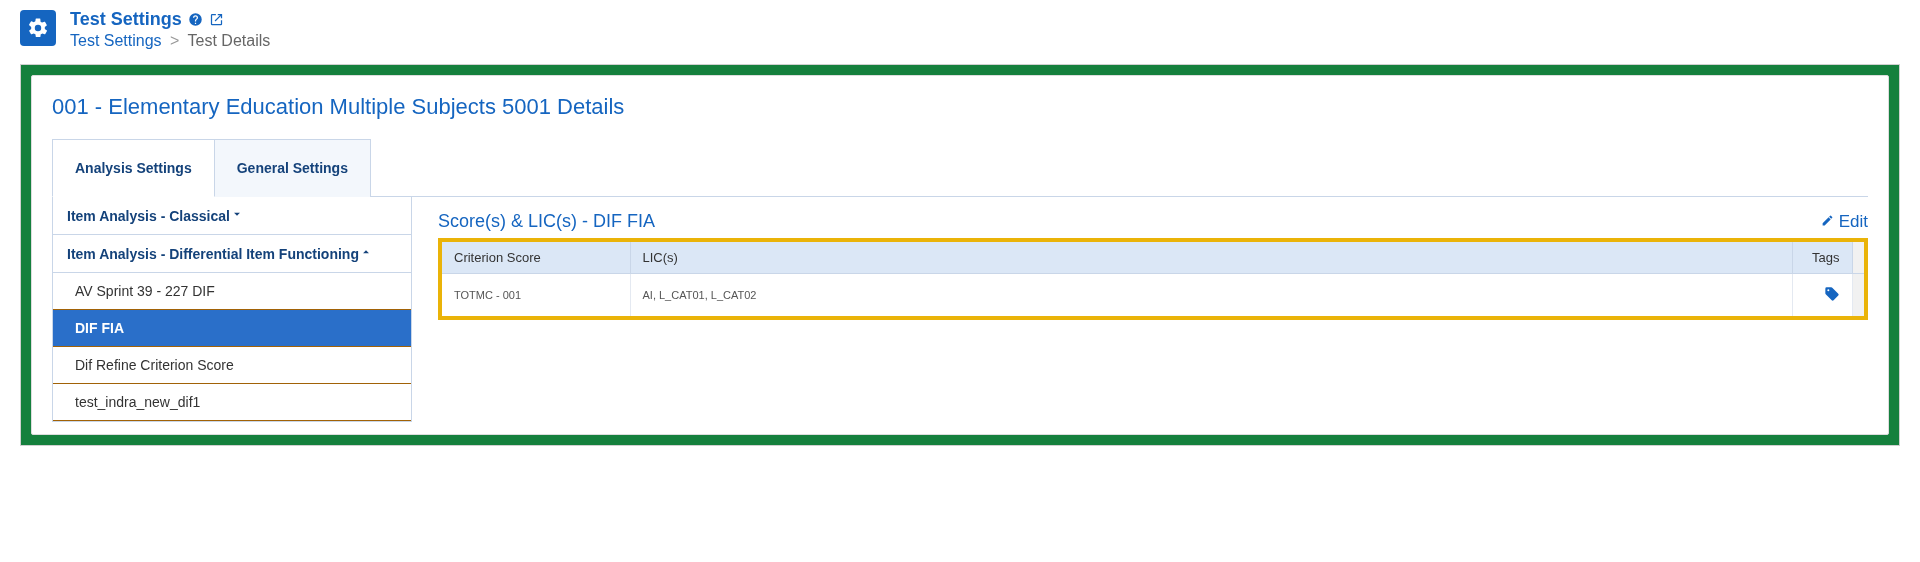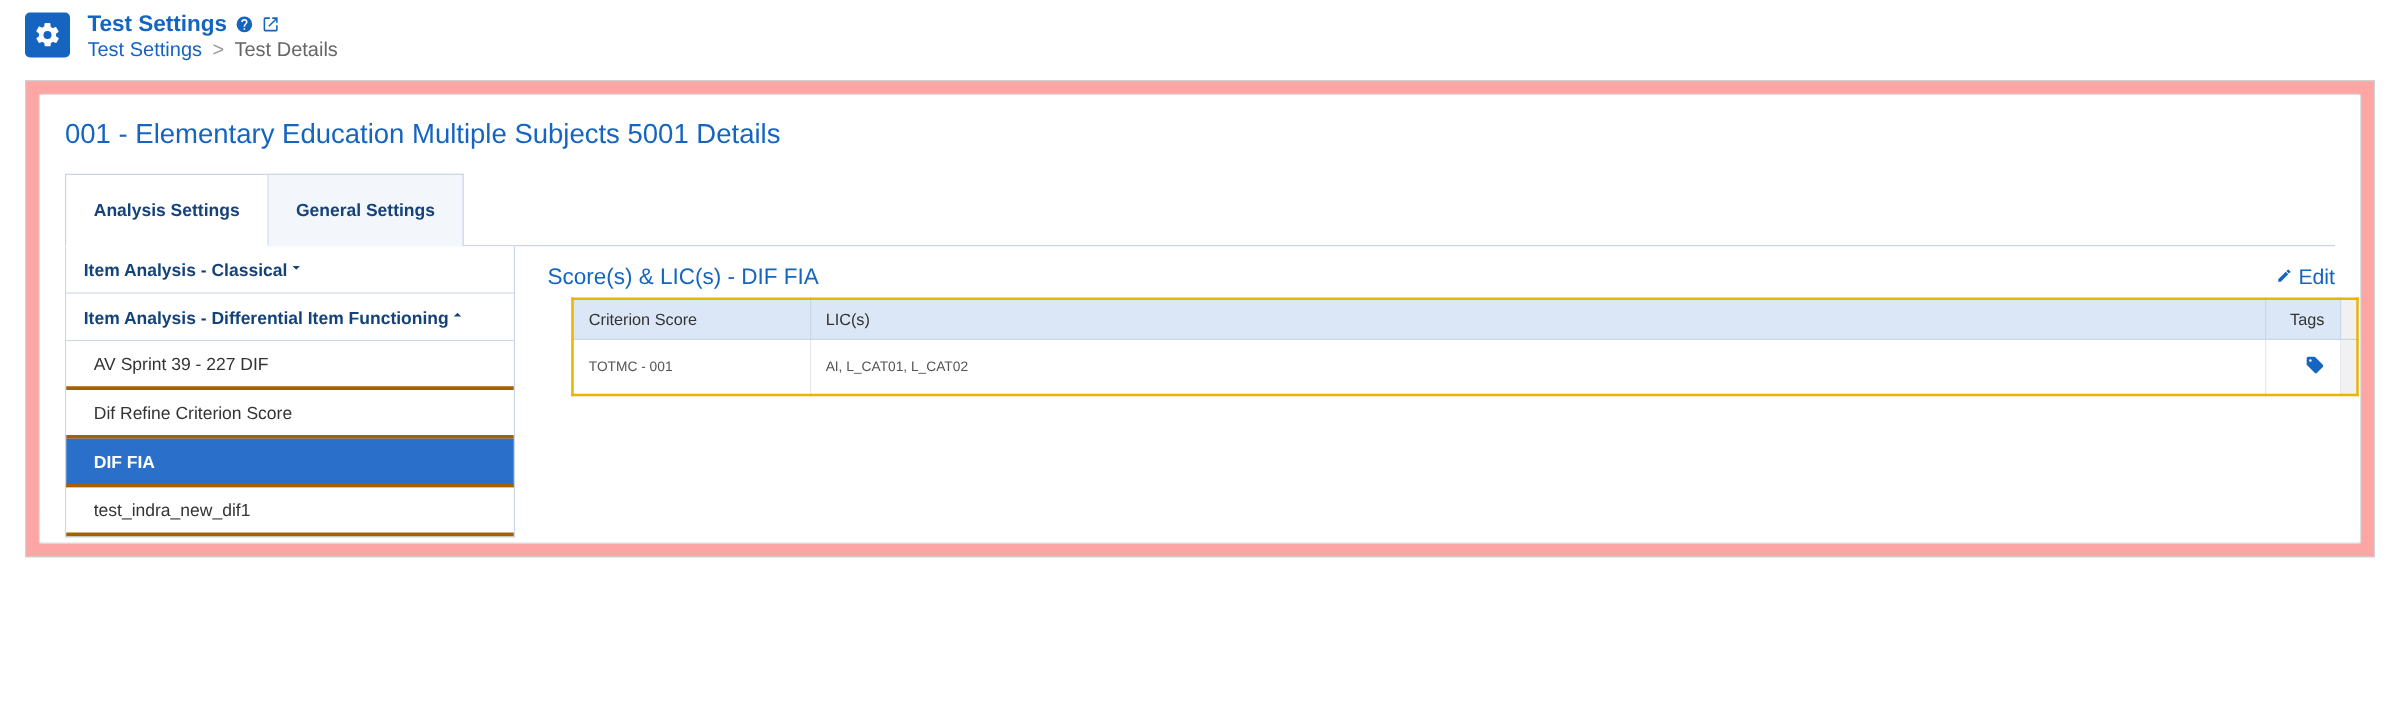--- a/index.html
+++ b/index.html
@@ -12,48 +12,48 @@
   .hdr-icon svg { width:22px; height:22px; fill:#fff; }
   .hdr-text {}
   .hdr-title { display:flex; align-items:center; gap:6px; color:#1565c0; font-size:18px; font-weight:600; line-height:1; }
   .hdr-title .help, .hdr-title .ext { display:inline-flex; }
   .hdr-title svg { width:15px; height:15px; fill:#1565c0; }
   .breadcrumb { margin-top:4px; font-size:16px; color:#666; }
   .breadcrumb a { color:#1565c0; text-decoration:none; }
   .breadcrumb .sep { color:#999; margin:0 4px; }
 
   
-  .panel-outer { border:1px solid #d0d0d0; background:#fca5a5; padding:10px; }
+  .panel-outer { border:1px solid #d0d0d0; background:#15803d; padding:10px; }
   .panel { background:#fff; border:1px solid #ddd; border-radius:2px; padding:18px 20px 0 20px; min-height:360px; }
   .panel-title { color:#1565c0; font-size:22px; font-weight:400; margin-bottom:18px; }
 
   
   .tabs { display:flex; border-bottom:1px solid #c9d6e8; }
   .tab { padding:20px 22px; font-size:14px; font-weight:600; color:#14427a; background:#f3f7fc; border:1px solid #c9d6e8; border-bottom:none; cursor:pointer; position:relative; top:1px; }
   .tab + .tab { border-left:none; }
   .tab.active { background:#fff; color:#14427a; border-bottom:1px solid #fff; }
 
   .body { display:flex; gap:26px; }
 
   
   .side { width:360px; border:1px solid #c9d6e8; border-top:none; }
   .acc-header { display:flex; align-items:center; padding:10px 14px; color:#14427a; font-weight:600; border-bottom:1px solid #c9d6e8; cursor:pointer; background:#fff; }
   .acc-header .chev svg { width:14px; height:14px; fill:#14427a; }
   .acc-items { }
-  .acc-item { padding:10px 14px 10px 22px; border-bottom:3px solid #a16207; color:#333; cursor:pointer; background:#fff; }
+  .acc-item { padding:10px 14px 10px 22px; border-bottom:1px solid #a16207; color:#333; cursor:pointer; background:#fff; }
   .acc-item.selected { background:#2a6fc9; color:#fff; font-weight:600; }
 
   
   .content { flex:1; padding-top:14px; }
   .content-hdr { display:flex; align-items:center; justify-content:space-between; margin-bottom:6px;gap:24px; }
   .content-title { color:#1565c0; font-size:18px; font-weight:400; }
   .edit-link { color:#1565c0; display:flex; align-items:flex-end; gap:5px; cursor:pointer; font-size:17px; }
   .edit-link svg { width:13px; height:13px; fill:#1565c0; }
 
-  table.grid { width:100%; border-collapse:collapse; border:2px solid #eab308;margin-left:19px; }
+  table.grid { width:100%; border-collapse:collapse; border:4px solid #eab308; }
   .grid th { text-align:left; font-weight:400; color:#333; background:#dbe7f6; padding:8px 12px; border:1px solid #c9d6e8; font-size:13px; }
   .grid td { padding:12px 12px; border:1px solid #e4e9f1; color:#555; font-size:11px; vertical-align:middle; }
   .grid .tagcell { width:60px; text-align:right; }
   .grid .scrollcell { width:14px; background:#f1f1f1; padding:0; }
   .tag-icon svg { width:16px; height:16px; fill:#1565c0; }
 
 </style>
 </head>
 <body>
 
@@ -113,22 +113,22 @@
           <div class="acc-header">
             <span>Item Analysis - Differential Item Functioning</span>
             <span class="chev">
               <svg viewBox="0 0 24 24">
                   <path d="M7 14l5-5 5 5z"></path>
                 </svg>
             </span>
           </div>
           <div class="acc-items">
             <div class="acc-item">AV Sprint 39 - 227 DIF</div>
+            <div class="acc-item selected">DIF FIA</div>
             <div class="acc-item">Dif Refine Criterion Score</div>
-            <div class="acc-item selected">DIF FIA</div>
             <div class="acc-item">test_indra_new_dif1</div>
           </div>
 
         </div>
 
         <div class="content">
           <div class="content-hdr">
             <div class="content-title">Score(s) &amp; LIC(s) - DIF FIA</div>
             <div class="edit-link">
               <span>

